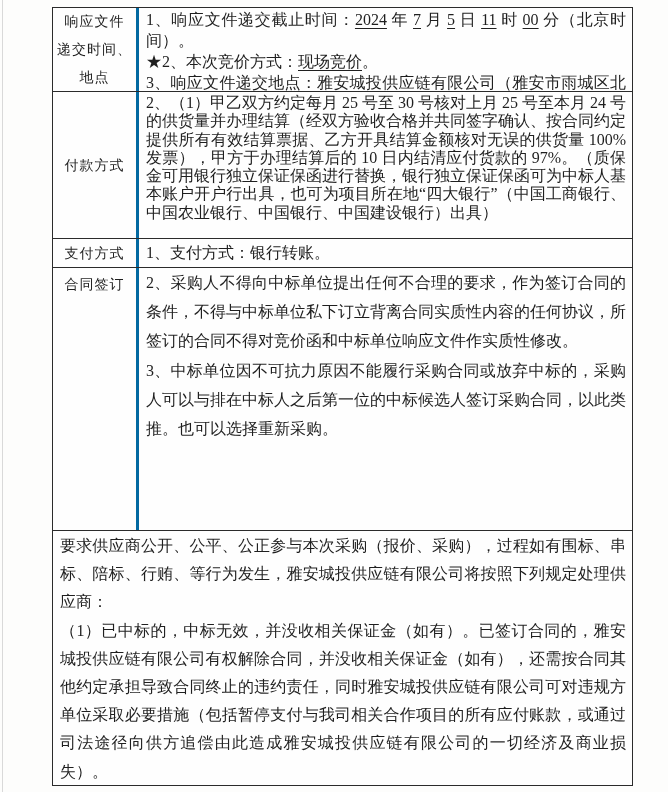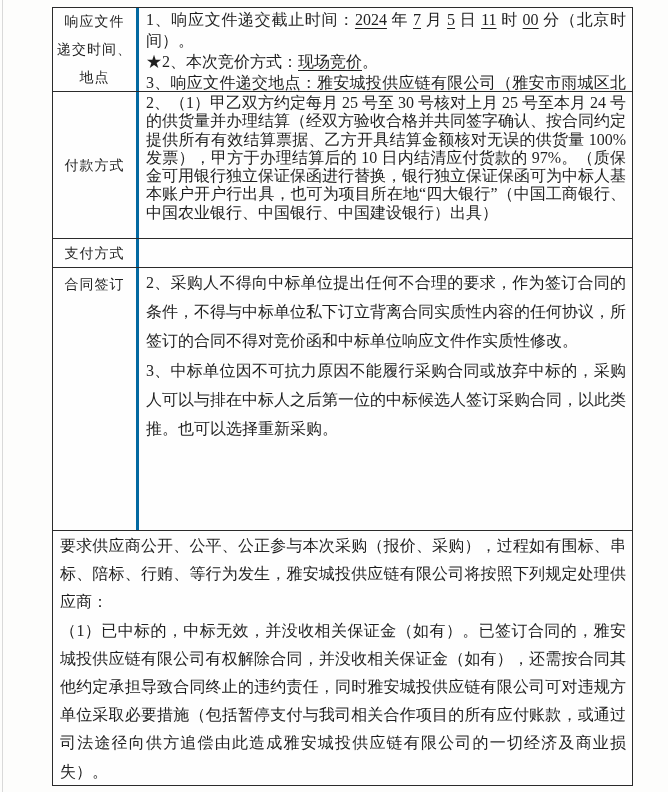--- a/index.html
+++ b/index.html
@@ -112,20 +112,23 @@
       </div>
     <div class="cell-content">
         <p class="para"><span>2、（1）甲乙双方约定每月 25 号至 30 号核对上月 25 号至本月 24 号的供货量并办理结算（经双方验收合格并共同签字确认、按合同约定提供所有有效结算票据、乙方开具结算金额核对无误的供货量 100%发票），甲方于办理结算后的 10 日内结清应付货款的 97%。（质保金可用银行独立保证保函进行替换，银行独立保证保函可为中标人基本账户开户行出具，也可为项目所在地“四大银行”（中国工商银行、中国农业银行、中国银行、中国建设银行）出具）</span></p>
       </div>
   </div>
 
   <div class="row row-payment-method">
     <div class="cell-label">
         <div class="label-line">支付方式</div>
       </div>
+    <div class="cell-content">
+        <p class="para"><span>1、支付方式：银行转账。</span></p>
+      </div>
   </div>
 
   <div class="row row-contract">
     <div class="cell-label">
         <div class="label-line">合同签订</div>
       </div>
     <div class="cell-content">
         <p class="para"><span>2、采购人不得向中标单位提出任何不合理的要求，作为签订合同的条件，不得与中标单位私下订立背离合同实质性内容的任何协议，所签订的合同不得对竞价函和中标单位响应文件作实质性修改。</span></p>
         <p class="para"><span>3、中标单位因不可抗力原因不能履行采购合同或放弃中标的，采购人可以与排在中标人之后第一位的中标候选人签订采购合同，以此类推。也可以选择重新采购。</span></p>
       </div>

